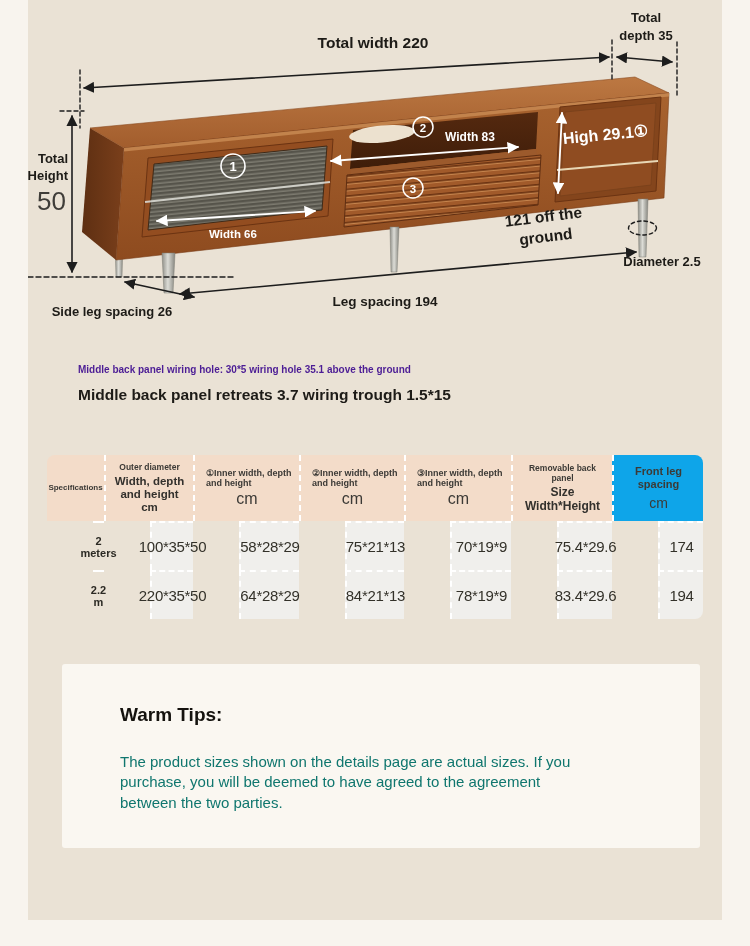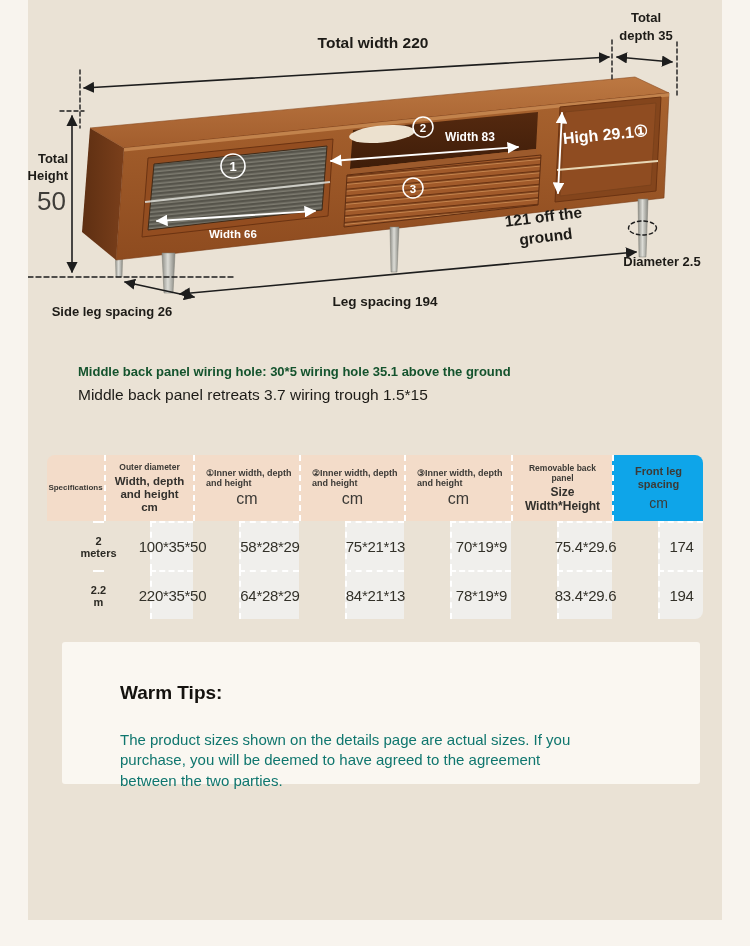--- a/index.html
+++ b/index.html
@@ -12,22 +12,22 @@
   .page{
     position:absolute;left:28px;top:0;width:694px;height:920px;
     background:#eae2d5;overflow:hidden;
   }
   
   .diagram{position:absolute;left:0;top:0;}
   .st{font-family:"Liberation Sans",sans-serif;font-weight:700;fill:#1d1b17;}
   .stw{font-family:"Liberation Sans",sans-serif;font-weight:700;fill:#ffffff;}
   .thin{font-weight:400;fill:#3f3d39;}
   
-  .note1{position:absolute;left:50px;top:364px;font-size:13px;font-weight:700;color:#14532d;}
-  .note2{position:absolute;left:50px;top:386px;font-size:15.5px;font-weight:400;color:#1d1b17;}
+  .note1{position:absolute;left:50px;top:364px;font-size:10px;font-weight:700;color:#4c1d95;}
+  .note2{position:absolute;left:50px;top:386px;font-size:15.5px;font-weight:700;color:#1d1b17;}
   
   .spec-table{
     position:absolute;left:19px;top:455px;width:656px;
     display:grid;grid-template-columns:57px 89px 106px 105px 107px 101px 91px;
     border-radius:8px;overflow:hidden;
   }
   .spec-table .cell{
     box-sizing:border-box;display:flex;flex-direction:column;
     align-items:center;justify-content:center;text-align:center;
   }
@@ -37,21 +37,21 @@
   .hdr .t.wide{font-size:9px;text-align:left;align-self:flex-start;padding-left:6px;}
   .hdr .b{font-size:11.5px;font-weight:700;color:#33312d;line-height:1.15;margin-top:3px;}
   .hdr .b.cm{font-size:16px;font-weight:400;color:#3c3a36;margin-top:1px;}
   .hdr .b.cm-sm{font-size:14px;font-weight:400;color:#3c3a36;}
   .vline{border-left:2px dashed #ffffff;}
   .rrow{height:49px;background:#f0efec;border-top:2px dashed #ffffff;margin-left:46px;}
   .rrow.lbl{background:transparent;font-size:11px;font-weight:700;color:#2b2923;}
   .rrow.val{font-size:15px;font-weight:400;color:#333129;letter-spacing:-0.3px;}
   
   .tips{
-    position:absolute;left:34px;top:642px;width:638px;height:142px;
+    position:absolute;left:34px;top:664px;width:638px;height:184px;
     background:#faf7f1;border-radius:3px;box-sizing:border-box;
     padding:40px 60px 0 58px;
   }
   .tips h2{margin:0;font-size:19px;font-weight:700;color:#14120e;}
   .tips p{margin:26px 0 0 0;font-size:15px;font-weight:400;line-height:1.36;color:#0f766e;max-width:472px;}
 </style>
 </head>
 <body>
 
 <div class="page">

